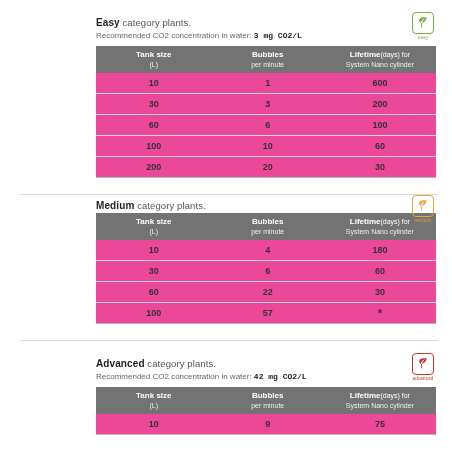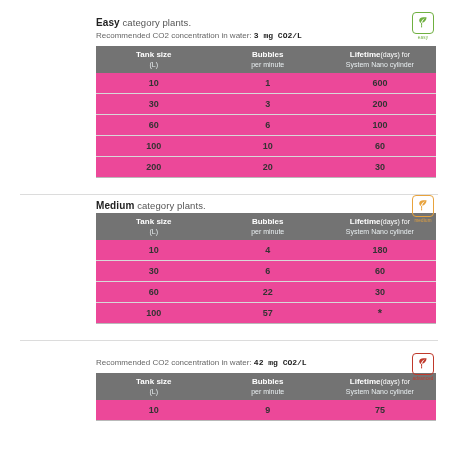--- a/index.html
+++ b/index.html
@@ -253,20 +253,21 @@
     <div class="badge advanced">
       <div class="box">
         <svg width="14" height="14" viewBox="0 0 14 14" aria-hidden="true">
           <path d="M10.5 2.2c0 3.4-2.2 5-4.4 5.6 0.4-2.2 2-4.2 3.3-4.9-1.9 0.6-4.2 2.3-4.6 5.2-0.9-0.5-1.6-1.6-1.6-2.8 0-2 2-3.1 4-3.1h3.3z" fill="#c0392b"></path>
           <path d="M5.6 8.2c0 1.6 0 2.8 0 3.8" stroke="#c0392b" stroke-width="1" fill="none" stroke-linecap="round"></path>
         </svg>
       </div>
       <div class="cap">advanced</div>
     </div>
 
+    <p class="head-line"><span class="cat">Advanced</span><span> category plants.</span></p>
     <p class="sub-line"><span>Recommended CO2 concentration in water: </span><b>42 mg CO2/L</b></p>
 
     <table>
       <colgroup>
           <col style="width:34%">
           <col style="width:33%">
           <col style="width:33%">
         </colgroup>
       <thead>
         <tr>

